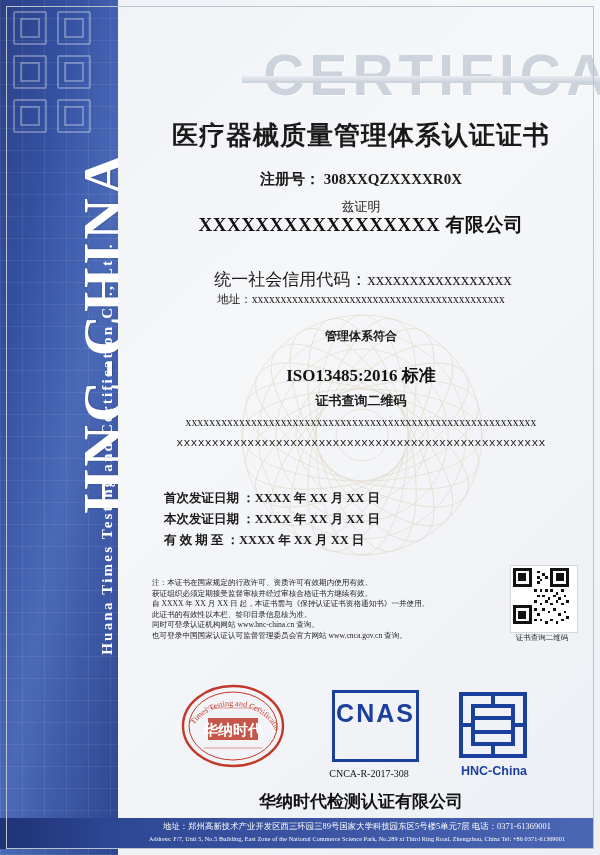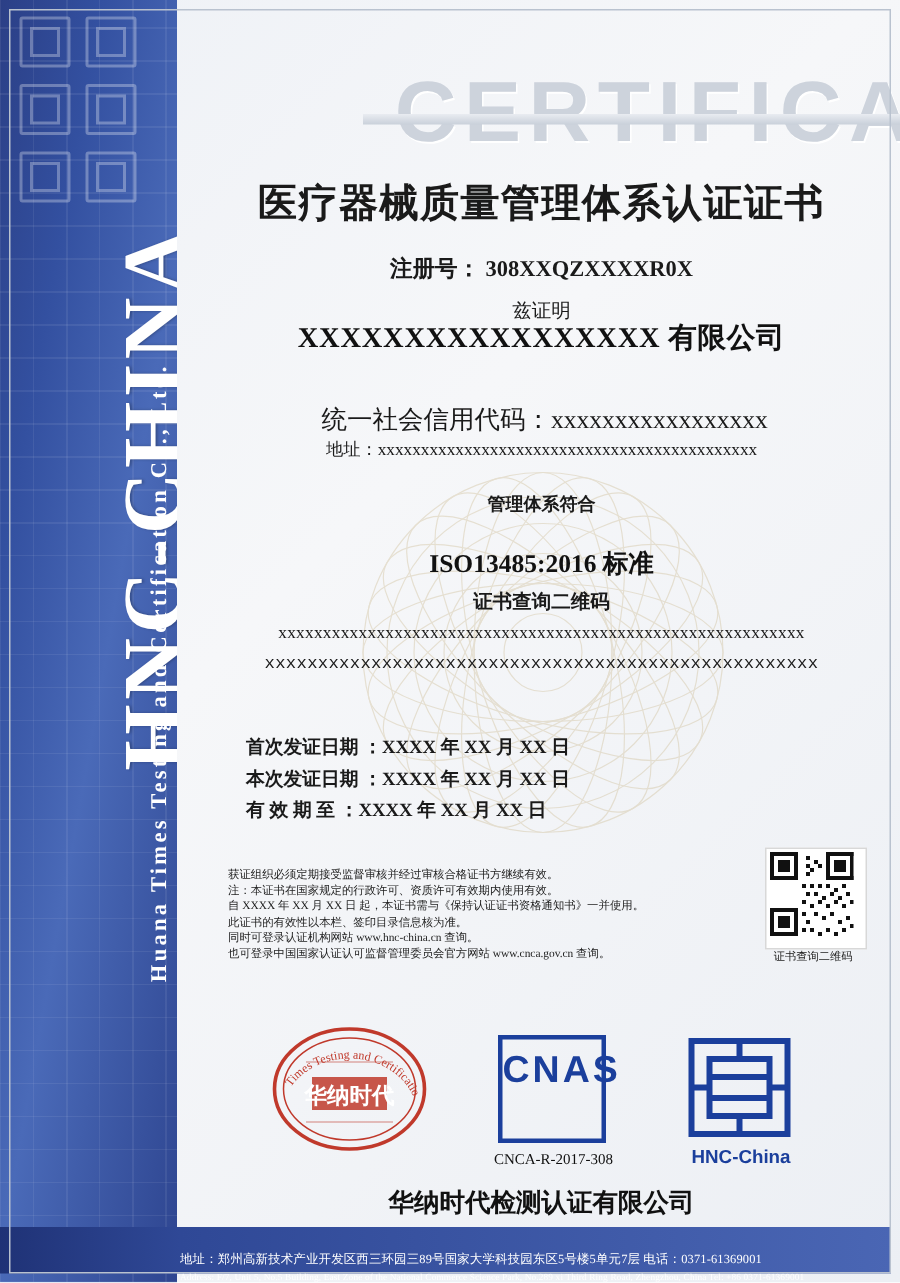--- a/index.html
+++ b/index.html
@@ -168,21 +168,21 @@
   .qr svg{display:block;}
   .qr-cap{
     position:absolute;left:368px;top:633px;width:104px;text-align:center;
     font-family:"Liberation Serif", serif;font-size:7.5px;color:#222;
   }
   
   .stamp{
     position:absolute;left:52px;top:680px;width:118px;height:92px;
   }
   .cnas{
-    position:absolute;left:210px;top:690px;width:72px;height:72px;
+    position:absolute;left:210px;top:690px;width:87px;height:72px;
     border:3px solid #1b3f9c;
     color:#1b3f9c;
     font-family:"Liberation Sans", sans-serif;
     font-weight:bold;font-size:25px;line-height:31px;text-align:center;
     letter-spacing:2px;
     padding-top:5px;box-sizing:border-box;
   }
   .cnas-code{
     position:absolute;left:186px;top:768px;width:122px;text-align:center;
     font-family:"Liberation Serif", serif;font-size:10px;color:#111;
@@ -197,22 +197,22 @@
   .company-bottom{
     position:absolute;left:0;top:790px;width:478px;text-align:center;
     font-family:"Liberation Serif", serif;font-size:17px;font-weight:bold;color:#111;
   }
   
   .footer{
     position:absolute;left:120px;top:818px;width:474px;height:31px;
     background:linear-gradient(90deg,#2f4896,#4a66b4);
     color:#fff;
     font-family:"Liberation Serif", serif;
-    text-align:left;
-    padding-top:16px;box-sizing:border-box;
+    text-align:center;
+    padding-top:3px;box-sizing:border-box;
   }
   .footer .l1{font-size:8.3px;letter-spacing:.1px;}
   .footer .l2{font-size:6.2px;letter-spacing:.1px;margin-top:3px;}
   .footer-left-cap{
     position:absolute;left:0;top:818px;width:120px;height:31px;
     background:linear-gradient(90deg,#1f3276,#2f4896);
   }
 </style>
 </head>
 <body>
@@ -277,22 +277,22 @@
     <div class="scope-l1">xxxxxxxxxxxxxxxxxxxxxxxxxxxxxxxxxxxxxxxxxxxxxxxxxxxxxxxxxxx</div>
     <div class="scope-l2">xxxxxxxxxxxxxxxxxxxxxxxxxxxxxxxxxxxxxxxxxxxxxxxxxxxx</div>
 
     <div class="dates">
       <div>首次发证日期 ：XXXX 年 XX 月 XX 日</div>
       <div>本次发证日期 ：XXXX 年 XX 月 XX 日</div>
       <div>有 效 期 至 ：XXXX 年 XX 月 XX 日</div>
     </div>
 
     <div class="notes">
+      <div>注：本证书在国家规定的行政许可、资质许可有效期内使用有效。</div>
       <div>获证组织必须定期接受监督审核并经过审核合格证书方继续有效。</div>
-      <div>注：本证书在国家规定的行政许可、资质许可有效期内使用有效。</div>
       <div>自 XXXX 年 XX 月 XX 日 起，本证书需与《保持认证证书资格通知书》一并使用。</div>
       <div>此证书的有效性以本栏、签印目录信息核为准。</div>
       <div>同时可登录认证机构网站 www.hnc-china.cn 查询。</div>
       <div>也可登录中国国家认证认可监督管理委员会官方网站 www.cnca.gov.cn 查询。</div>
     </div>
 
     <div class="qr">
       <svg width="56" height="56" viewBox="0 0 21 21" shape-rendering="crispEdges">
         <rect width="21" height="21" fill="#fff"></rect>
         <g fill="#111">

